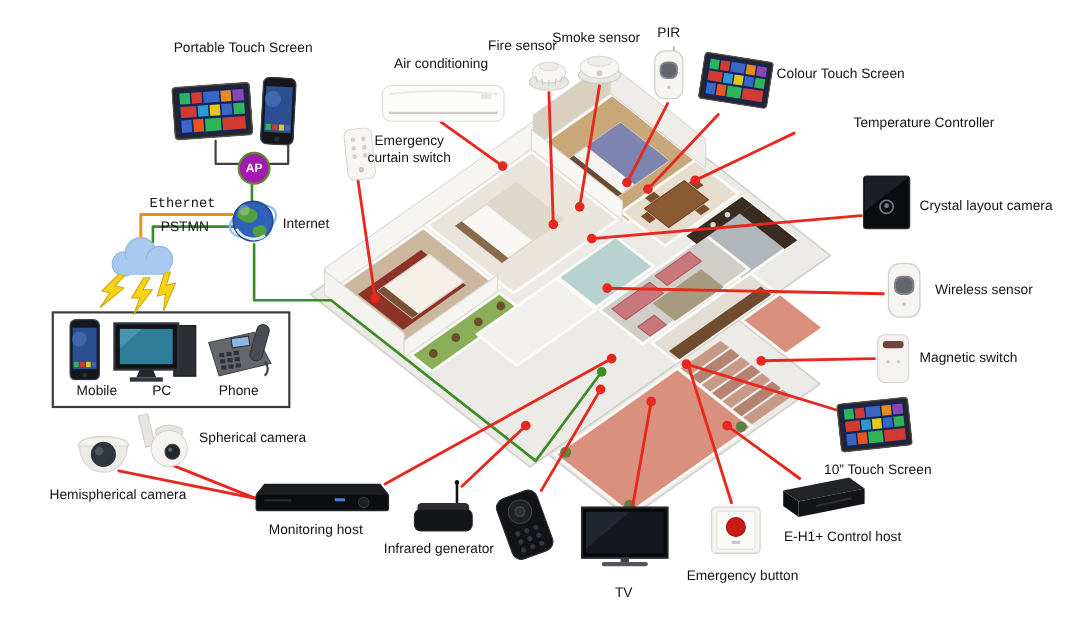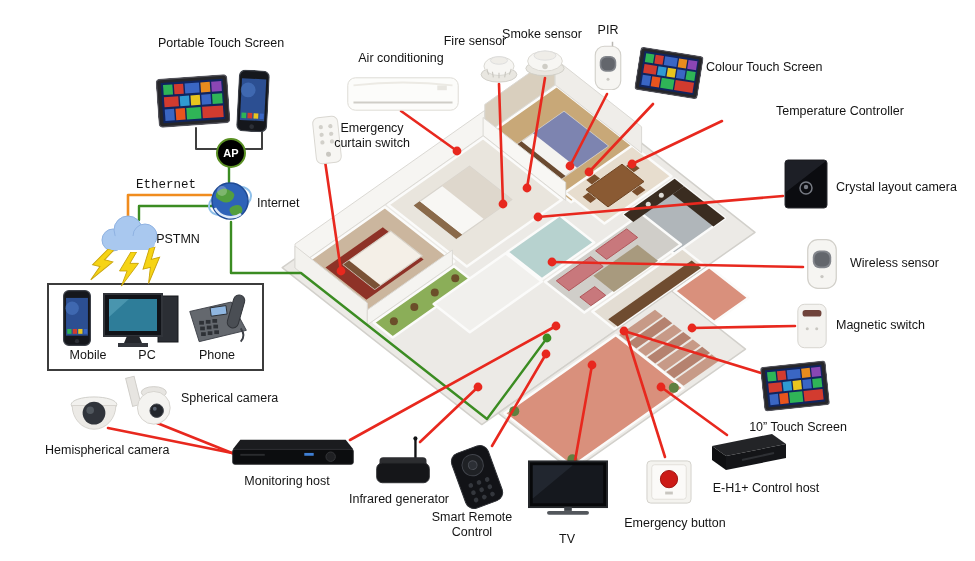--- a/index.html
+++ b/index.html
@@ -7,21 +7,21 @@
          font-family:"Liberation Sans",sans-serif;}
   #scene{position:absolute;left:0;top:0;z-index:1;}
   .dev{position:absolute;z-index:2;}
   .dev svg{display:block;width:100%;height:100%;}
   .lbl{position:absolute;z-index:3;font-size:12.5px;color:#141414;white-space:nowrap;line-height:1.2;}
   .lbl.c{transform:translateX(-50%);text-align:center;}
   .lbl.wrap{white-space:normal;}
   #client-box{position:absolute;left:47px;top:283px;width:213px;height:84px;
               border:2px solid #3c3c3c;background:#ffffff;z-index:1;}
   #ap-badge{position:absolute;left:216px;top:138px;width:26px;height:26px;border-radius:50%;
-            background:#000000;border:2px solid #5a9023;color:#ffffff;font-weight:bold;
+            background:#a21caf;border:2px solid #5a9023;color:#ffffff;font-weight:bold;
             font-size:11px;display:flex;align-items:center;justify-content:center;z-index:2;}
 </style>
 </head>
 <body>
 
 <div id="stage">
 
   <svg id="scene" width="975" height="561" viewBox="0 0 975 561">
     <defs>
       <symbol id="sym-tablet" viewBox="0 0 100 68">
@@ -183,21 +183,21 @@
     <svg viewBox="0 0 46 46">
       <ellipse cx="23" cy="23" rx="22" ry="13" fill="none" stroke="#8fc0ea" stroke-width="2" transform="rotate(-22 23 23)"></ellipse>
       <circle cx="23" cy="23" r="18" fill="#2e62b8" stroke="#1f4a94" stroke-width="1.5"></circle>
       <path d="M10,14 q6,-6 12,-2 q8,3 4,9 q-5,6 -12,2 q-8,-4 -4,-9Z" fill="#58a531" opacity="0.9"></path>
       <path d="M26,28 q7,-3 9,2 q2,5 -4,7 q-6,2 -8,-3 q-2,-4 3,-6Z" fill="#58a531" opacity="0.9"></path>
       <path d="M8,30 a18,18 0 0 0 26,6" fill="none" stroke="#dfeaf8" stroke-width="2.5"></path>
       <circle cx="15" cy="13" r="5" fill="#ffffff" opacity="0.25"></circle>
     </svg>
   </div>
   <div class="lbl c" style="left:166px;top:178px;font-family:Liberation Mono, monospace;">Ethernet</div>
-  <div class="lbl c" style="left:178px;top:199px;margin-top:33px;">PSTMN</div>
+  <div class="lbl c" style="left:168px;top:199px;">PSTMN</div>
   <div class="lbl" style="left:257px;top:196px;">Internet</div>
 
   <div class="dev" style="left:95px;top:212px;width:70px;height:42px;">
     <svg viewBox="0 0 70 42">
       <circle cx="18" cy="28" r="11" fill="#a9c8ef" stroke="#8fb2e2"></circle>
       <circle cx="33" cy="18" r="14" fill="#a9c8ef" stroke="#8fb2e2"></circle>
       <circle cx="50" cy="24" r="12" fill="#a9c8ef" stroke="#8fb2e2"></circle>
       <rect x="14" y="24" width="46" height="14" rx="7" fill="#a9c8ef"></rect>
     </svg>
   </div>
@@ -308,21 +308,20 @@
           <circle cx="31" cy="38" r="2.4"></circle>
         <circle cx="13" cy="46" r="2.4"></circle>
           <circle cx="22" cy="46" r="2.4"></circle>
           <circle cx="31" cy="46" r="2.4"></circle>
         <circle cx="13" cy="54" r="2.4"></circle>
           <circle cx="22" cy="54" r="2.4"></circle>
           <circle cx="31" cy="54" r="2.4"></circle>
       </g>
     </svg>
   </div>
-  <div class="lbl c wrap" style="left:472px;top:510px;width:120px;">Smart Remote Control</div>
 
   <div class="dev" style="left:528px;top:460px;width:80px;height:58px;">
     <svg viewBox="0 0 84 60">
       <rect x="1" y="1" width="82" height="48" fill="#07080a" stroke="#26282c" stroke-width="2"></rect>
       <rect x="5" y="5" width="74" height="40" fill="#15181e"></rect>
       <polygon points="5,5 47,5 5,40" fill="#2a303b" opacity="0.6"></polygon>
       <rect x="38" y="49" width="8" height="4" fill="#3e4247"></rect>
       <rect x="20" y="53" width="44" height="4" rx="2" fill="#53575c"></rect>
     </svg>
   </div>

